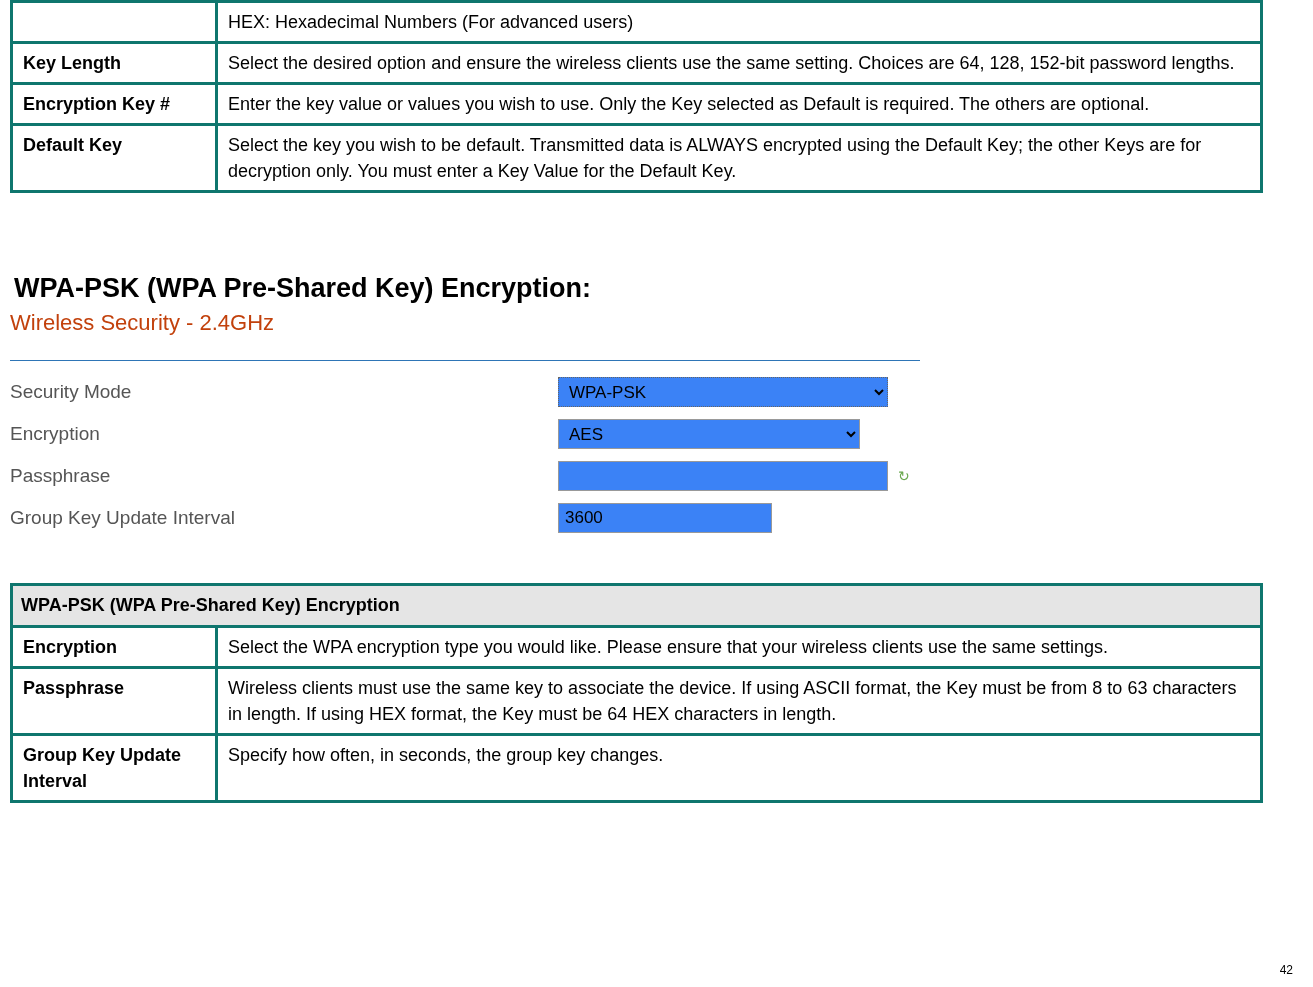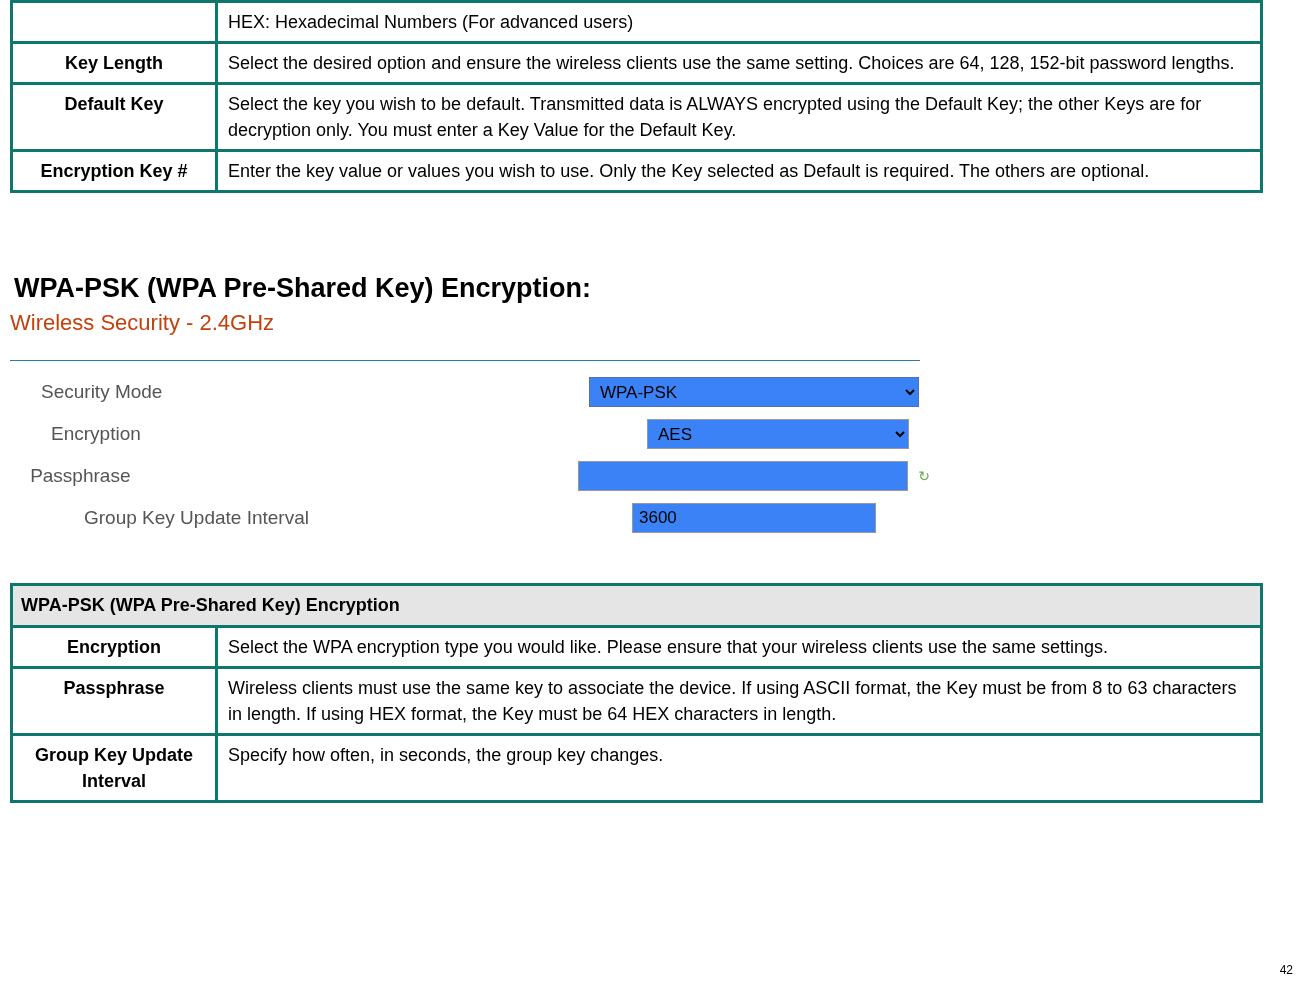--- a/index.html
+++ b/index.html
@@ -26,21 +26,20 @@
       border: 3px solid #0f766e;
       padding: 6px 10px;
       font-size: 18px;
       line-height: 1.45;
       vertical-align: top;
       text-align: left;
     }
     table.desc-table td.key-col {
       font-weight: 700;
       width: 205px;
-      text-align: center;
     }
     table.desc-table th.header-row {
       background: #e5e5e5;
       font-weight: 700;
       font-size: 18px;
       text-align: left;
       padding-left: 8px;
     }
 
     .section-head {
@@ -67,38 +66,37 @@
       margin-bottom: 16px;
       width: 910px;
     }
     .form-row {
       display: flex;
       align-items: center;
       margin-bottom: 12px;
       font-family: Arial, Helvetica, sans-serif;
       font-size: 19px;
       color: #555;
-      justify-content: center;
     }
     .form-row .lbl {
       width: 548px;
     }
     .form-row select,
     .form-row input[type="text"] {
       font-family: Arial, Helvetica, sans-serif;
       font-size: 17px;
       padding: 3px 6px;
       border: 1px solid #999;
       background: #3b82f6;
       height: 30px;
     }
     .form-row select.wide { width: 330px; }
-    .form-row select.narrow { width: 262px; margin-left: 48px; }
+    .form-row select.narrow { width: 302px; }
     .form-row input.text-wide { width: 330px; }
-    .form-row input.text-narrow { width: 244px; }
+    .form-row input.text-narrow { width: 214px; }
     .select-dotted { border: 1px dotted #666 !important; }
     .refresh-icon {
       margin-left: 10px;
       color: #6aa84f;
       font-size: 14px;
     }
 
     .pagenum {
       position: absolute;
       right: 20px;
@@ -118,26 +116,26 @@
     <tbody>
         <tr>
       <td class="key-col"></td>
       <td>HEX: Hexadecimal Numbers (For advanced users)</td>
     </tr>
     <tr>
       <td class="key-col">Key Length</td>
       <td>Select the desired option and ensure the wireless clients use the same setting. Choices are 64, 128, 152-bit password lengths.</td>
     </tr>
     <tr>
+      <td class="key-col">Encryption Key #</td>
+      <td>Enter the key value or values you wish to use. Only the Key selected as Default is required. The others are optional.</td>
+    </tr>
+    <tr>
       <td class="key-col">Default Key</td>
       <td>Select the key you wish to be default. Transmitted data is ALWAYS encrypted using the Default Key; the other Keys are for decryption only.  You must enter a Key Value for the Default Key.</td>
-    </tr>
-    <tr>
-      <td class="key-col">Encryption Key #</td>
-      <td>Enter the key value or values you wish to use. Only the Key selected as Default is required. The others are optional.</td>
     </tr>
   </tbody>
     </table>
 
   <div class="section-head">WPA-PSK (WPA Pre-Shared Key) Encryption:</div>
 
   <div class="panel">
     <div class="panel-title">Wireless Security - 2.4GHz</div>
     <hr class="panel-hr">
 

